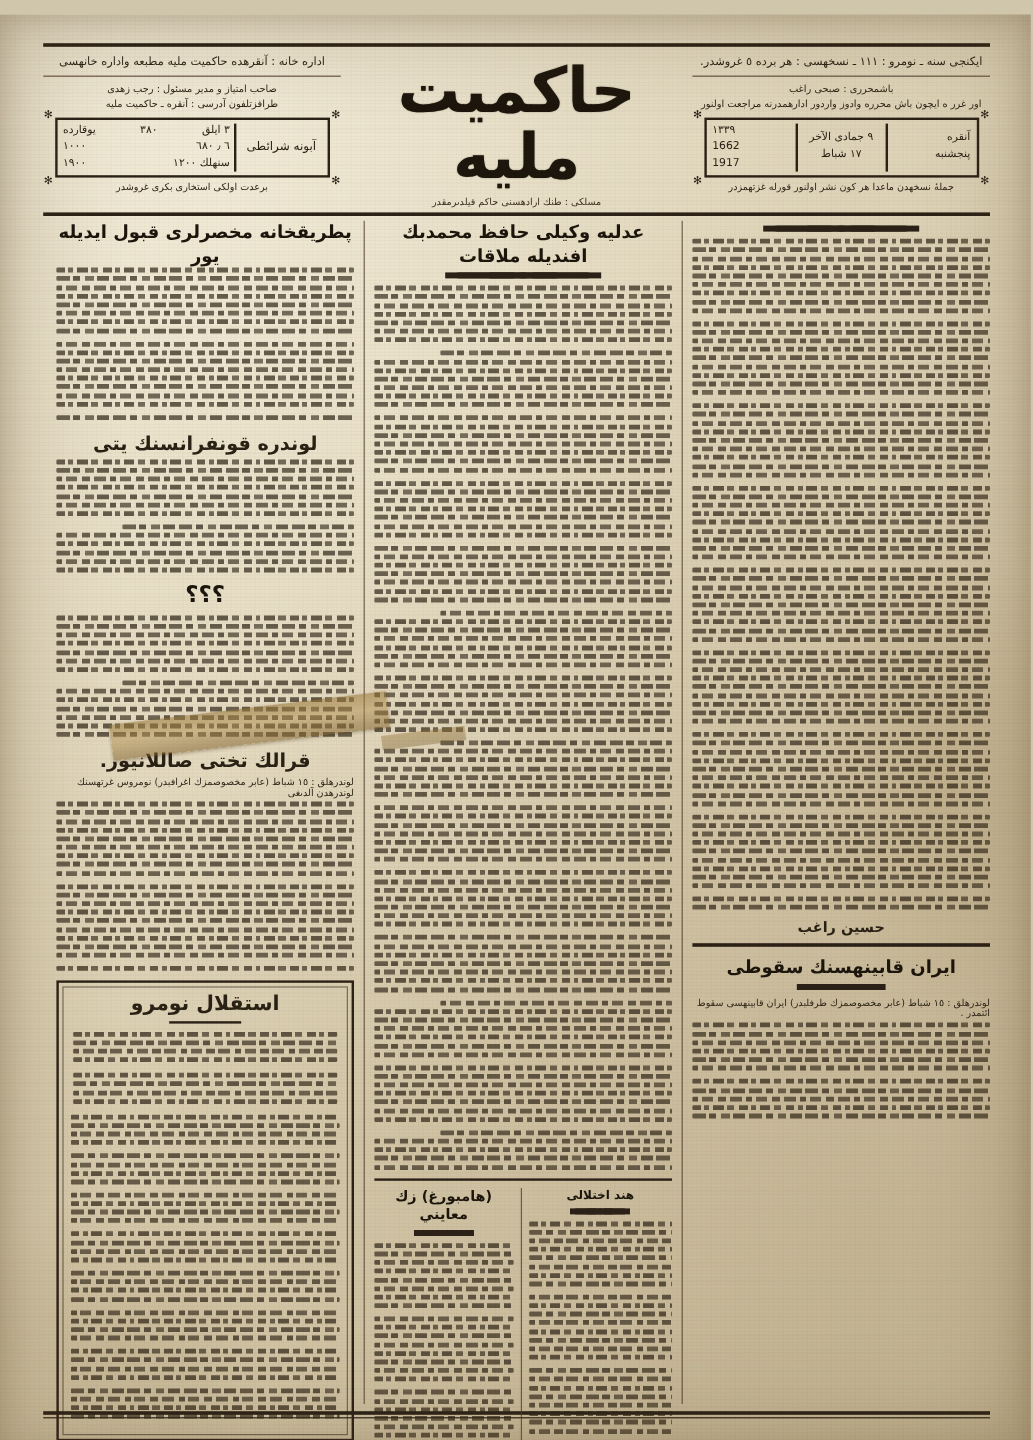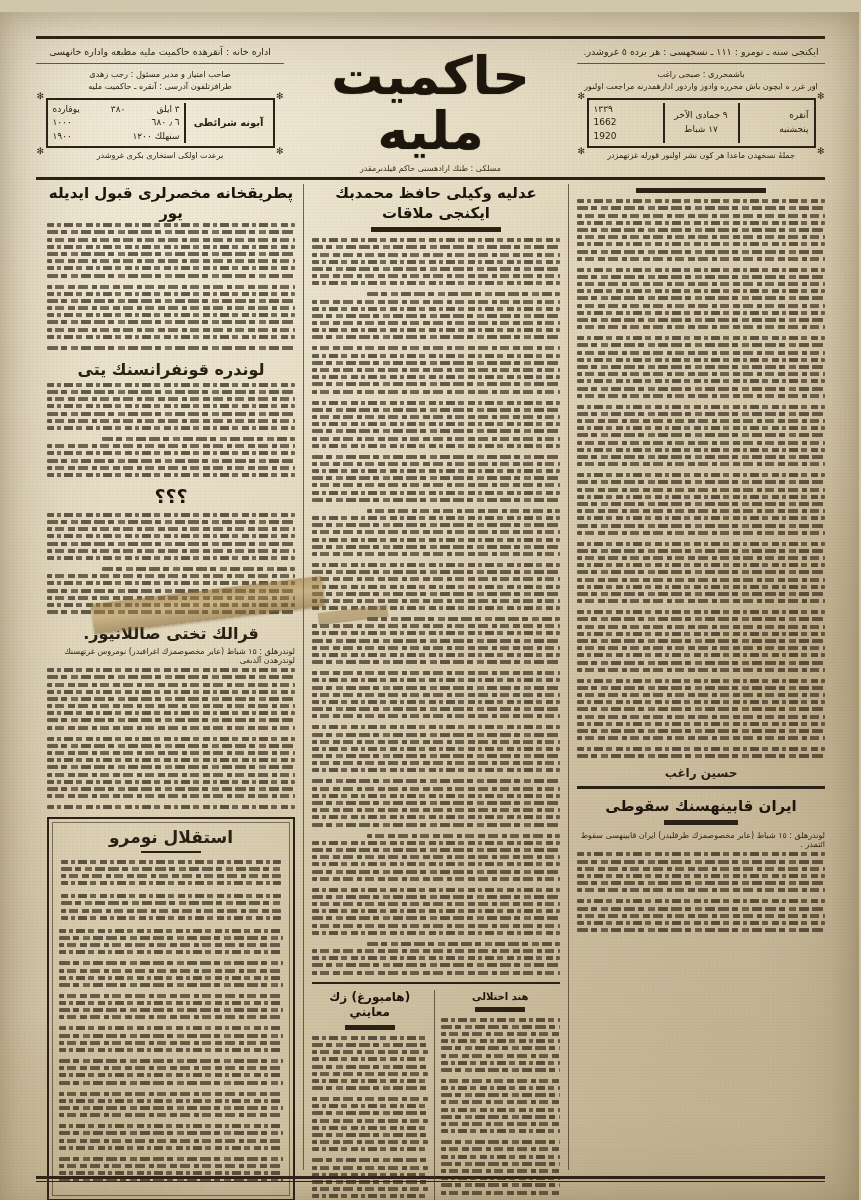--- a/index.html
+++ b/index.html
@@ -91,21 +91,21 @@
     margin:5px auto 3px;border:2.5px solid #2b2116;padding:3px 5px;width:215px;
     position:relative;
   }
   .ratebox::before,.ratebox::after{
     content:"✻";position:absolute;font-size:9px;color:#2b2116;}
   .ratebox::before{left:-11px;top:-9px;}
   .ratebox::after{right:-11px;top:-9px;}
   .ratebox .corner2{position:absolute;left:-11px;bottom:-10px;font-size:9px;color:#2b2116;}
   .ratebox .corner3{position:absolute;right:-11px;bottom:-10px;font-size:9px;color:#2b2116;}
   .rate-grid{display:flex;direction:rtl;align-items:center;justify-content:space-between;}
-  .rate-title{font-size:10px;font-weight:bold;direction:rtl;padding:0 4px;white-space:nowrap;text-align:center;}
+  .rate-title{font-size:10px;font-weight:normal;direction:rtl;padding:0 4px;white-space:nowrap;text-align:center;}
   .rate-div{width:2px;align-self:stretch;background:#2b2116;margin:0 4px;}
   .rate-rows{flex:1;}
   .rate-row{display:flex;direction:rtl;justify-content:space-between;font-size:9px;
             line-height:1.5;white-space:nowrap;gap:6px;}
   .rate-foot{font-size:8px;text-align:center;margin-top:3px;direction:rtl;}
 
   
   .cols{display:flex;direction:rtl;margin-top:4px;height:986px;}
   .col{width:248px;position:relative;}
   .col-div{width:1px;background:#4a3826;opacity:.75;margin:0 8px;}
@@ -241,21 +241,21 @@
             </div>
             <div class="rate-div"></div>
             <div class="rate-rows" style="text-align:left;">
               <div class="rate-row" style="justify-content:flex-end;">
                 <span>١٣٣٩</span>
               </div>
               <div class="rate-row" style="justify-content:flex-end;">
                 <span>1662</span>
               </div>
               <div class="rate-row" style="justify-content:flex-end;">
-                <span>1920</span>
+                <span>1917</span>
               </div>
             </div>
           </div>
         </div>
         <div class="rate-foot">جملهٔ نسخهدن ماعدا هر كون نشر اولنور قورله غزتهمزدر</div>
       </div>
     </div>
 
     <div class="masthead-rule" style="margin-top:4px;"></div>
 
@@ -377,21 +377,21 @@
               <div class="body-line v3"></div>
               <div class="body-line"></div>
               <div class="body-line v2"></div>
             </div>
           </div>
       </div>
 
       <div class="col-div"></div>
 
       <div class="col">
-        <div class="hl h3">عدليه وكيلی حافظ محمدبك ايكنجی ملاقات</div>
+        <div class="hl h3">عدليه وكيلی حافظ محمدبك افنديله ملاقات</div>
         <div class="orn wide"></div>
         <div class="txtblk" id="colC">
             <div class="para">
               <div class="body-line"></div>
               <div class="body-line v2"></div>
               <div class="body-line v3"></div>
               <div class="body-line"></div>
               <div class="body-line v2"></div>
               <div class="body-line v3"></div>
               <div class="body-line"></div>

